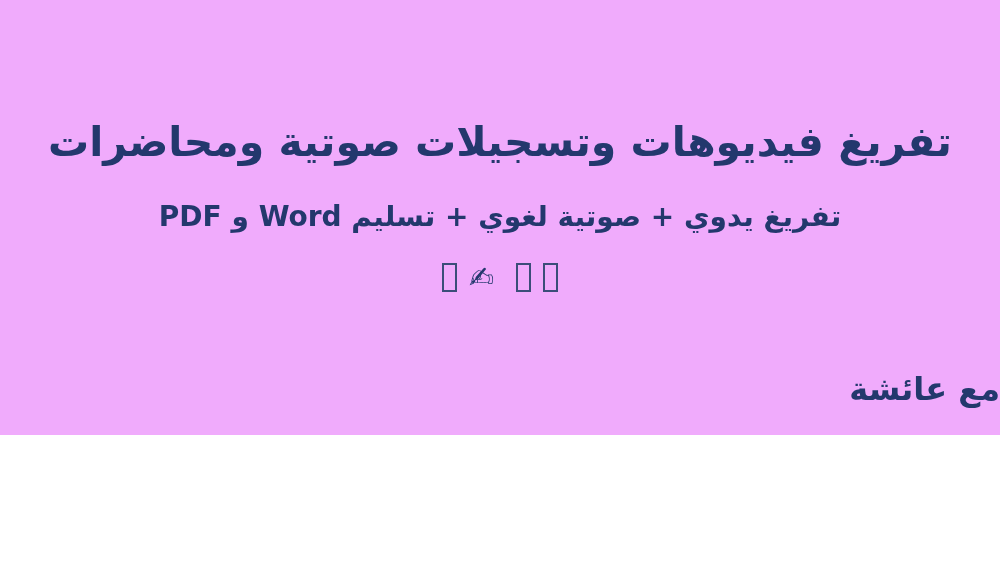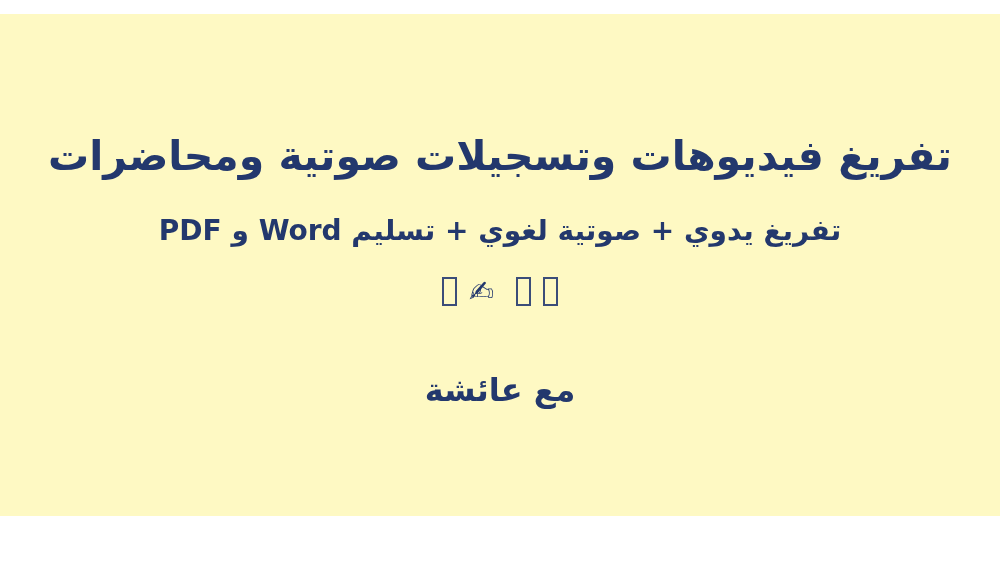--- a/index.html
+++ b/index.html
@@ -11,25 +11,24 @@
   body {
     width: 1000px;
     height: 563px;
     overflow: hidden;
     font-family: "DejaVu Sans", "Liberation Sans", sans-serif;
   }
 
   #slide {
     position: relative;
     width: 1000px;
-    height: 502px;
+    height: 435px;
     box-sizing: border-box;
     display: block;
-    background: #fef9c3;
-    margin-top: 14px;
+    background: #f0abfc;
   }
 
   
   .title-line {
     position: absolute;
     left: 0;
     right: 0;
     top: 118px;
     text-align: center;
     direction: rtl;
@@ -96,22 +95,22 @@
     line-height: 1;
     font-weight: 400;
     transform: translateY(1px);
   }
 
   
   .credit-line {
     position: absolute;
     left: 0;
     right: 0;
-    top: 356px;
-    text-align: center;
+    top: 369px;
+    text-align: right;
     direction: rtl;
     unicode-bidi: isolate;
     color: #23386d;
     font-family: "DejaVu Sans", "Liberation Sans", sans-serif;
     font-weight: 700;
     font-size: 32px;
     line-height: 1.25;
     white-space: nowrap;
   }
 </style>

